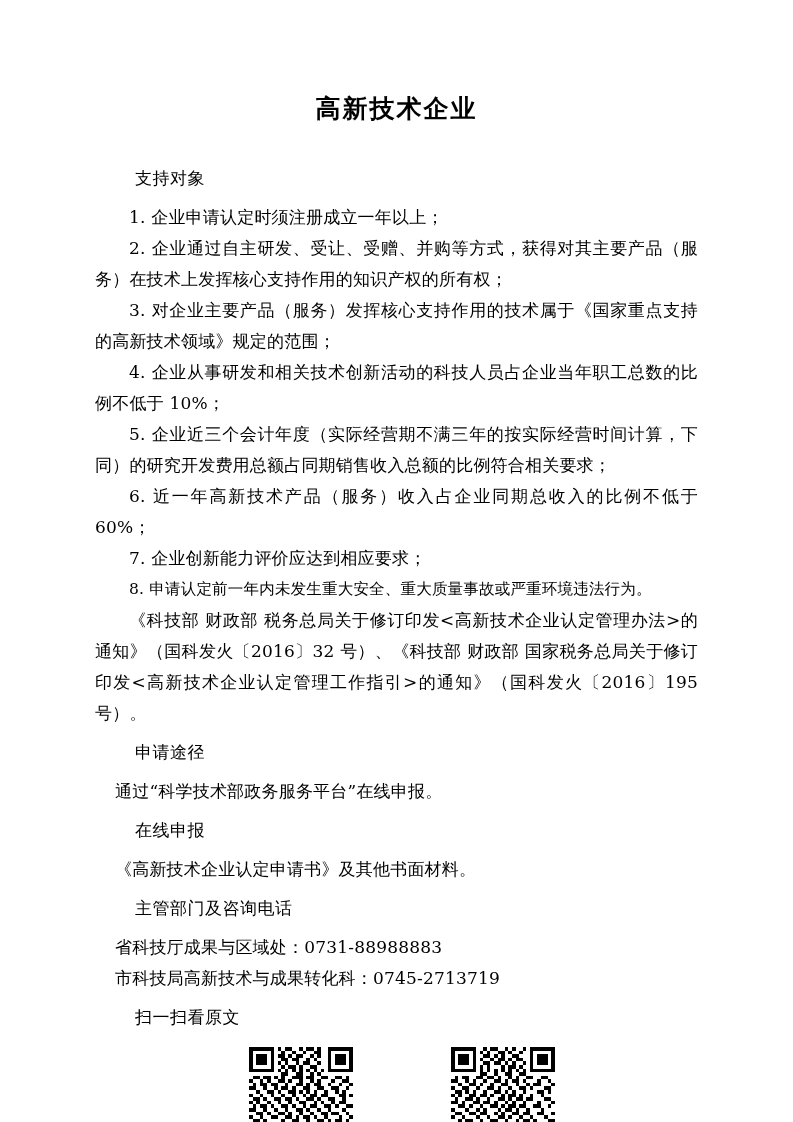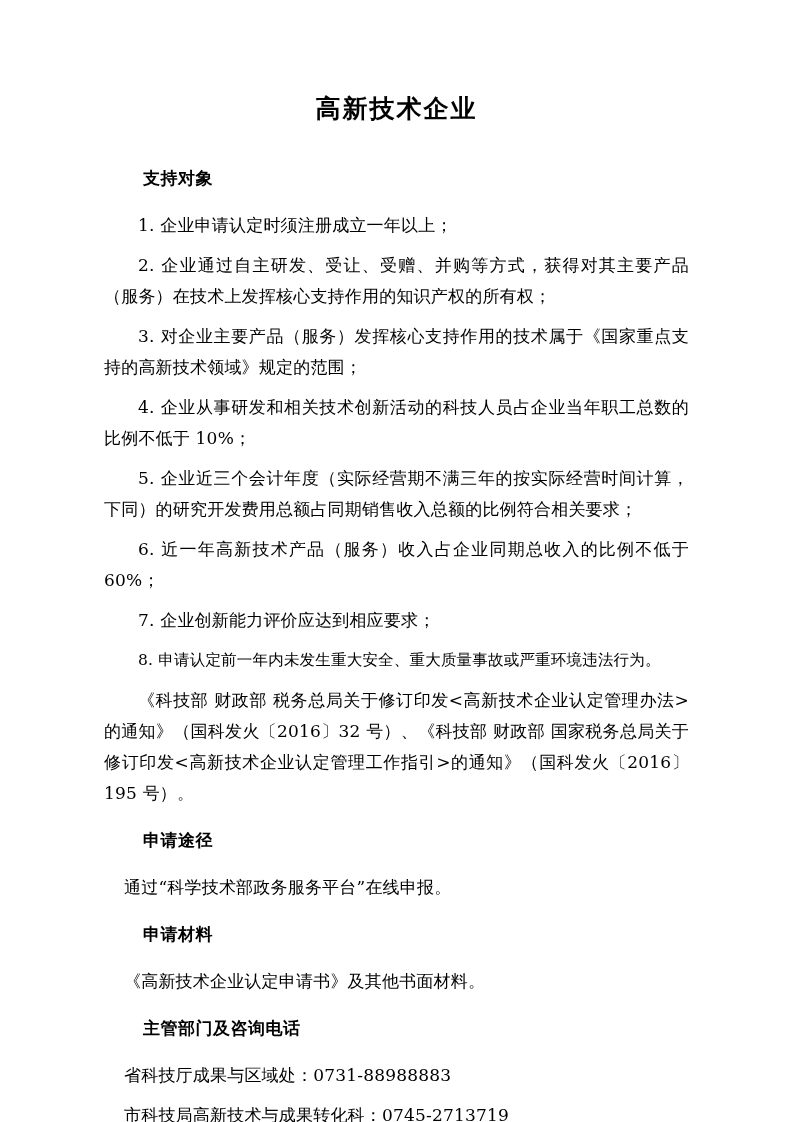--- a/index.html
+++ b/index.html
@@ -26,31 +26,31 @@
     text-align: center;
     font-size: 25px;
     font-weight: bold;
     letter-spacing: 2px;
     margin-top: 92px;
     margin-bottom: 0;
     font-family: Liberation Mono, monospace;
   }
   .section-heading {
     font-size: 17px;
-    font-weight: bold;
-    margin: 16px;
+    font-weight: normal;
+    margin: 8px;
     padding: 0;
     text-indent: 32px;
     line-height: 31px;
     letter-spacing: 0.5px;
   }
   .para {
     font-size: 17px;
     line-height: 31px;
-    margin: 9px;
+    margin: 0;
     padding: 0;
     text-indent: 34px;
     text-align: justify;
     letter-spacing: 0.2px;
   }
   .para.small {
     font-size: 15.5px;
   }
   .para.tight {
     text-indent: 20px;
@@ -89,21 +89,21 @@
     <p class="para">6. 近一年高新技术产品（服务）收入占企业同期总收入的比例不低于 60%；</p>
     <p class="para">7. 企业创新能力评价应达到相应要求；</p>
     <p class="para small">8. 申请认定前一年内未发生重大安全、重大质量事故或严重环境违法行为。</p>
 
 
     <p class="para">《科技部 财政部 税务总局关于修订印发&lt;高新技术企业认定管理办法&gt;的通知》（国科发火〔2016〕32 号）、《科技部 财政部 国家税务总局关于修订印发&lt;高新技术企业认定管理工作指引&gt;的通知》（国科发火〔2016〕195 号）。</p>
 
     <div class="section-heading">申请途径</div>
     <p class="para tight">通过“科学技术部政务服务平台”在线申报。</p>
 
-    <div class="section-heading">申请材料</div>
+    <div class="section-heading">在线申报</div>
     <p class="para tight">《高新技术企业认定申请书》及其他书面材料。</p>
 
     <div class="section-heading">主管部门及咨询电话</div>
     <p class="para tight">省科技厅成果与区域处：0731-88988883</p>
     <p class="para tight">市科技局高新技术与成果转化科：0745-2713719</p>
 
     <div class="section-heading">扫一扫看原文</div>
 
     <div class="qr-wrap">
       <svg class="qr" viewBox="0 0 29 29" shape-rendering="crispEdges">

